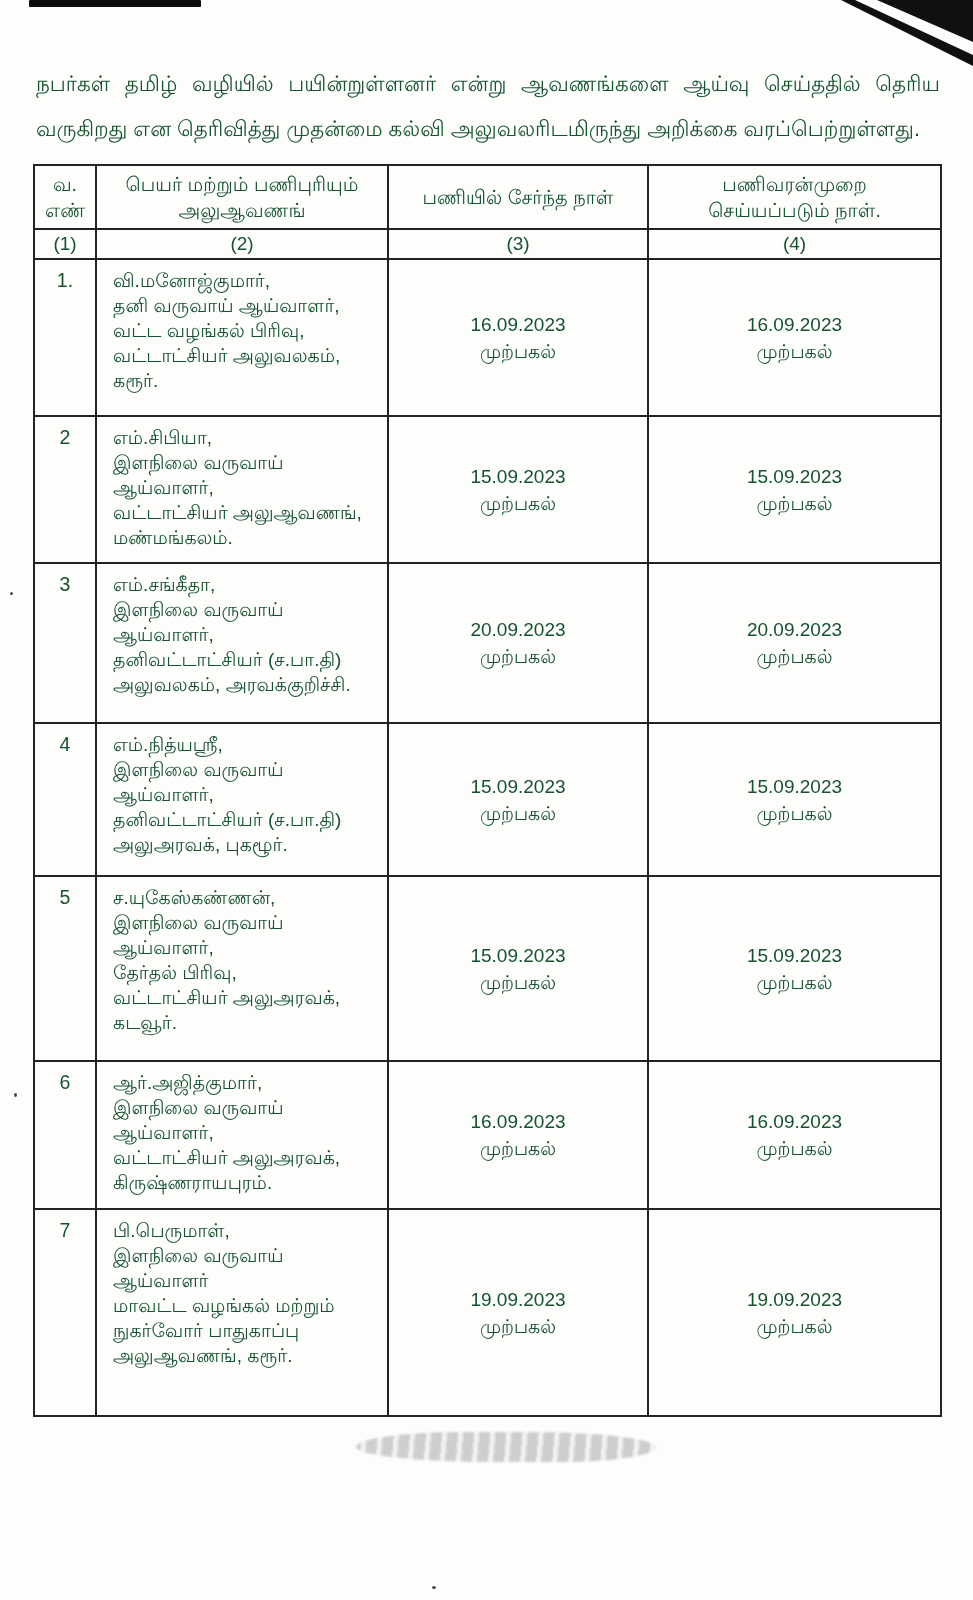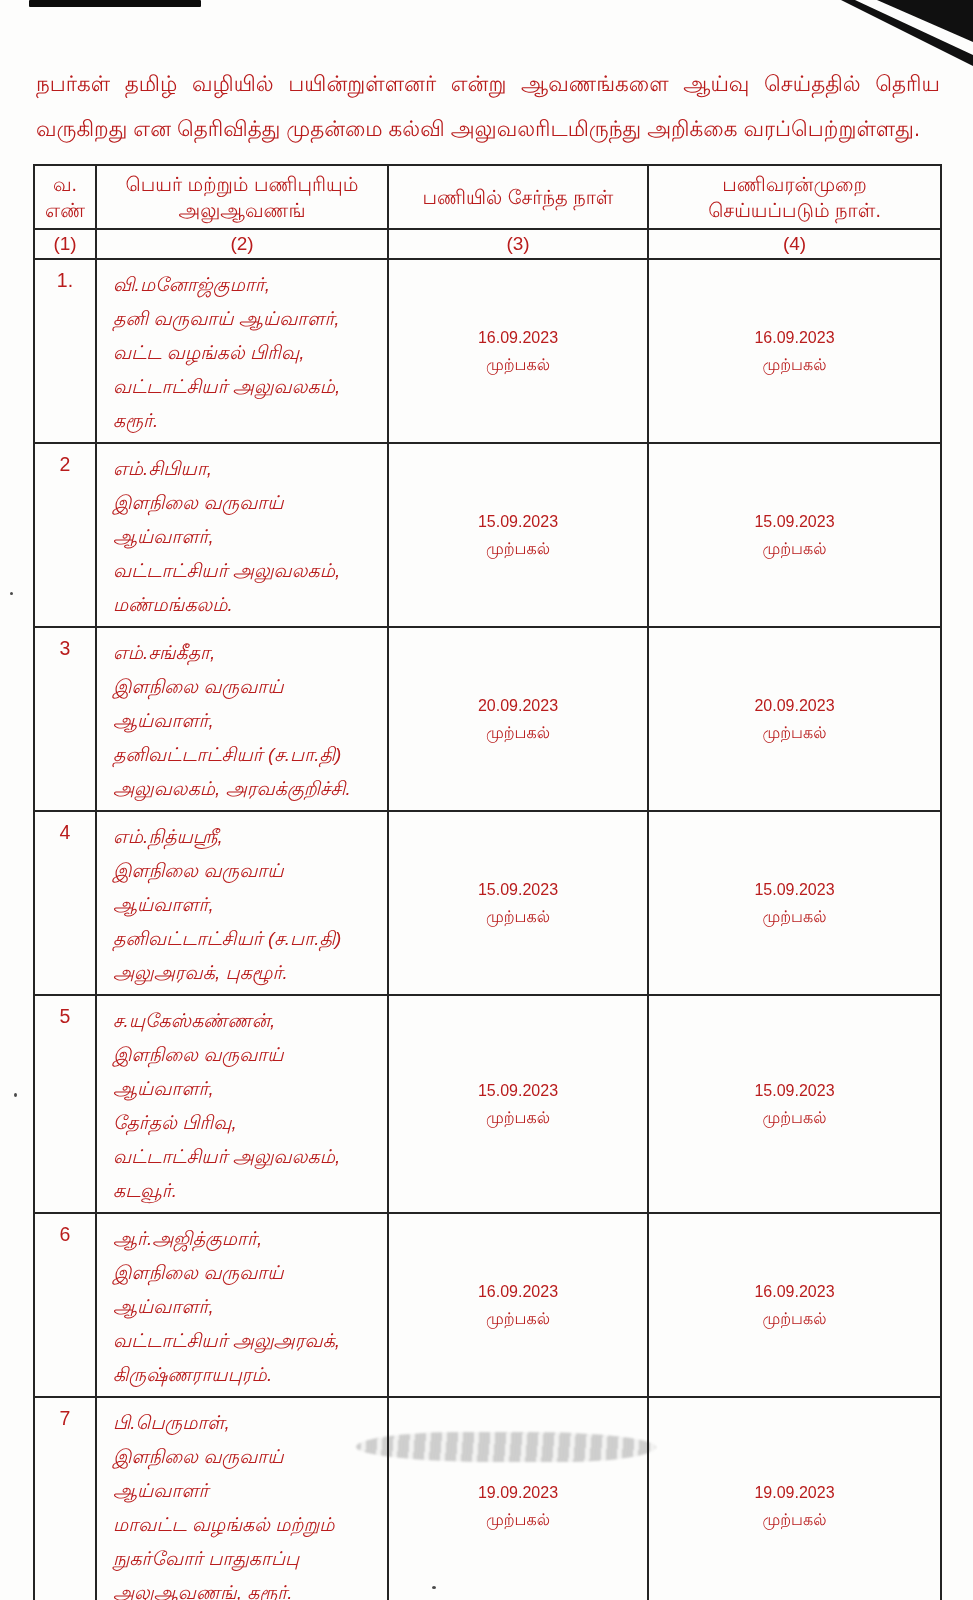--- a/index.html
+++ b/index.html
@@ -6,21 +6,21 @@
   body {
     width: 973px; height: 1600px;
     background: #ffffff;
     font-family: "Liberation Sans", sans-serif;
   }
   .page {
     position: relative;
     width: 973px; height: 1600px;
     background: #fdfdfc;
     overflow: hidden;
-    color: #b91c1c;
+    color: #14532d;
   }
 
   
   .mark-topleft {
     position: absolute; left: 29px; top: 0;
     width: 172px; height: 7px;
     background: #0c0c0c; border-radius: 1px;
   }
   .corner-fold {
     position: absolute; right: 0; top: 0;
@@ -74,24 +74,24 @@
     text-align: center; vertical-align: middle;
     padding: 4px 2px;
   }
   .doc-table tr.sub td {
     font-size: 19px; line-height: 22px;
     text-align: center; vertical-align: middle;
     padding: 0;
   }
   .doc-table tbody td { font-size: 19px; vertical-align: top; }
   .doc-table td.sno  { text-align: center; padding-top: 9px; font-size: 19.5px; }
-  .doc-table td.name { padding: 8px 6px 4px 16px; line-height: 34px; font-style: italic; }
+  .doc-table td.name { padding: 8px 6px 4px 16px; line-height: 25px; }
   .doc-table td.date {
     text-align: center; vertical-align: middle;
-    line-height: 27px; font-size: 16px; border-radius: 7px;
+    line-height: 27px; font-size: 19px; border-radius: 7px;
   }
   .doc-table tbody tr:nth-child(1) { height: 157px; }
   .doc-table tbody tr:nth-child(2) { height: 147px; }
   .doc-table tbody tr:nth-child(3) { height: 160px; }
   .doc-table tbody tr:nth-child(4) { height: 153px; }
   .doc-table tbody tr:nth-child(5) { height: 185px; }
   .doc-table tbody tr:nth-child(6) { height: 148px; }
   .doc-table tbody tr:nth-child(7) { height: 207px; }
 </style>
 </head>
@@ -149,21 +149,21 @@
           <td class="date">16.09.2023
 முற்பகல்</td>
           <td class="date">16.09.2023
 முற்பகல்</td>
         </tr>
         <tr>
           <td class="sno">2</td>
           <td class="name">எம்.சிபியா,
 இளநிலை வருவாய்
 ஆய்வாளர்,
-வட்டாட்சியர் அலுவலகம்,
+வட்டாட்சியர் அலுஆவணங்,
 மண்மங்கலம்.</td>
           <td class="date">15.09.2023
 முற்பகல்</td>
           <td class="date">15.09.2023
 முற்பகல்</td>
         </tr>
         <tr>
           <td class="sno">3</td>
           <td class="name">எம்.சங்கீதா,
 இளநிலை வருவாய்
@@ -186,21 +186,21 @@
 முற்பகல்</td>
           <td class="date">15.09.2023
 முற்பகல்</td>
         </tr>
         <tr>
           <td class="sno">5</td>
           <td class="name">ச.யுகேஸ்கண்ணன்,
 இளநிலை வருவாய்
 ஆய்வாளர்,
 தேர்தல் பிரிவு,
-வட்டாட்சியர் அலுவலகம்,
+வட்டாட்சியர் அலுஅரவக்,
 கடவூர்.</td>
           <td class="date">15.09.2023
 முற்பகல்</td>
           <td class="date">15.09.2023
 முற்பகல்</td>
         </tr>
         <tr>
           <td class="sno">6</td>
           <td class="name">ஆர்.அஜித்குமார்,
 இளநிலை வருவாய்

